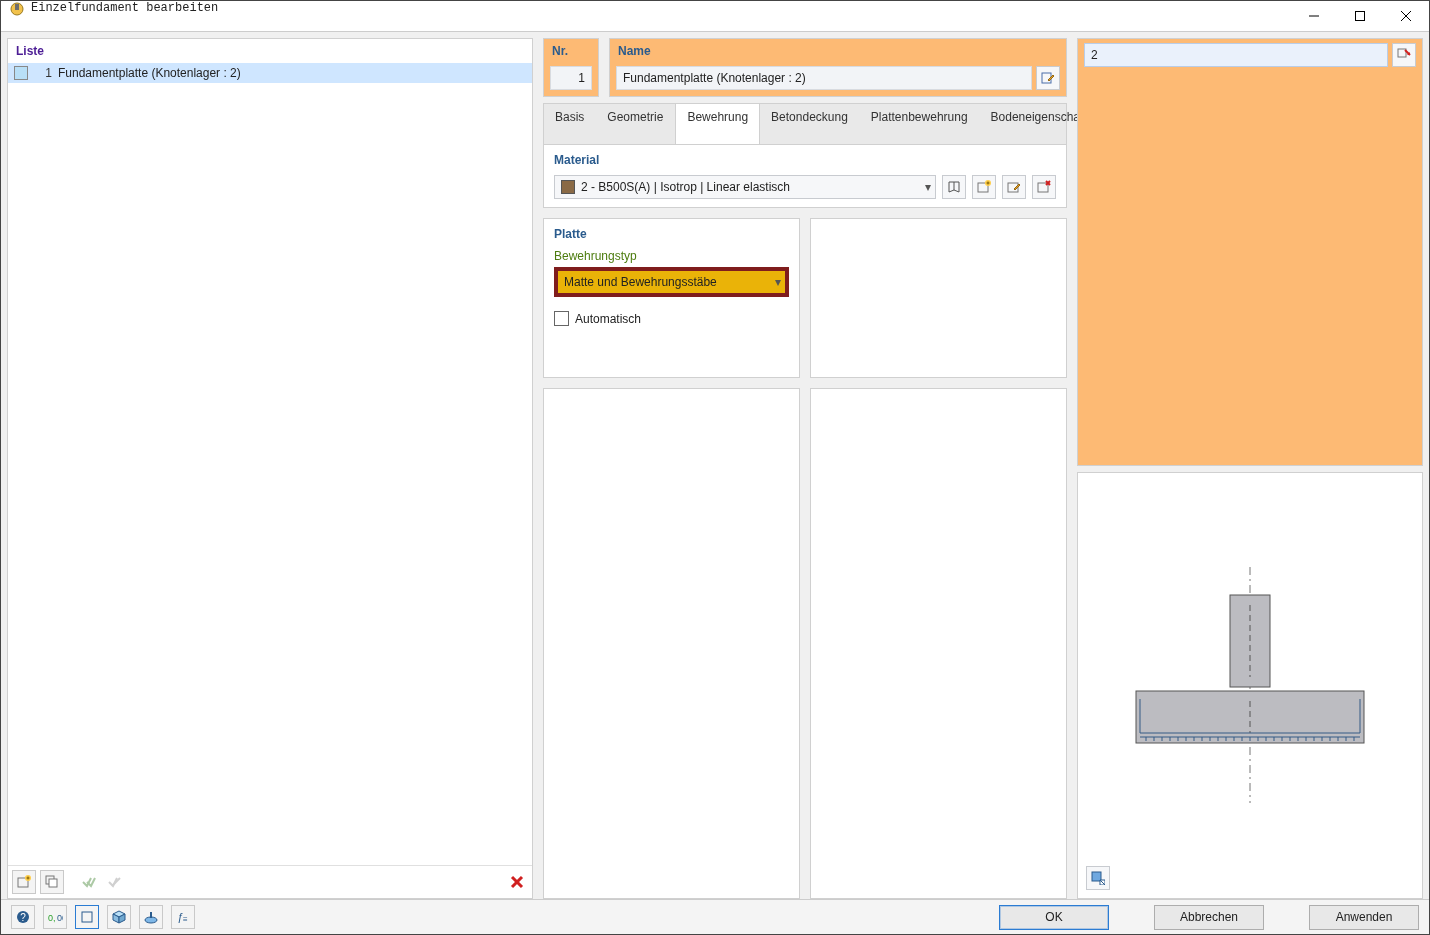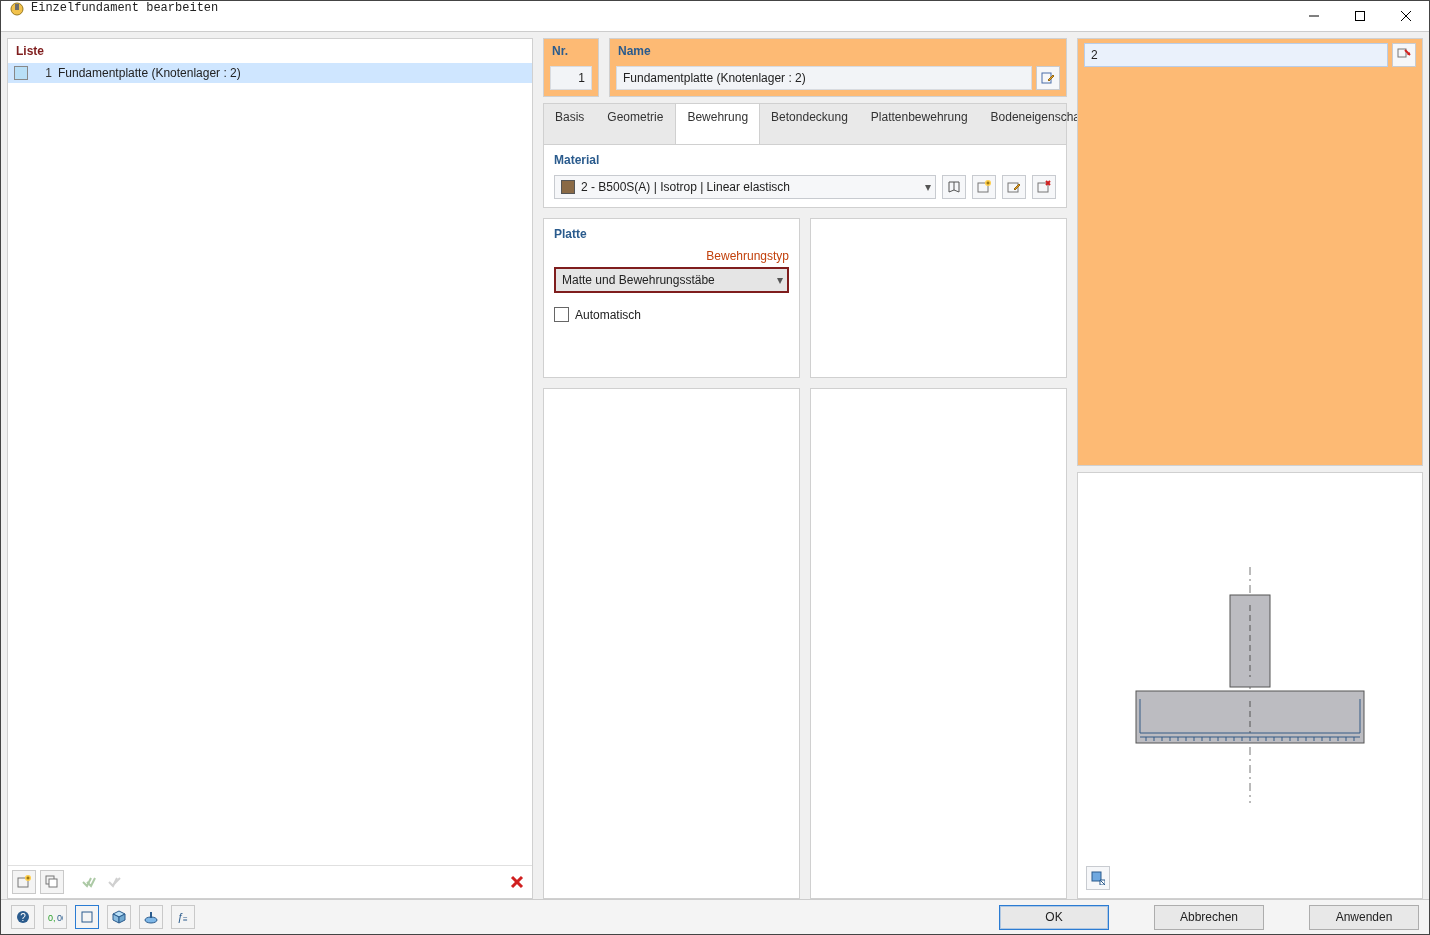--- a/index.html
+++ b/index.html
@@ -19,53 +19,53 @@
 .hdrcell{background:#fdba74;border:1px solid #d0d0d0;display:flex;flex-direction:column;}
 .hdrcell.nr{width:54px;}
 .hdrcell.name{flex:1;}
 .hdrcell.assign{flex:1;}
 .hdrlabel{color:#2a5b8d;font-weight:600;padding:5px 8px 4px 8px;}
 .hdrinput{display:flex;align-items:center;padding:4px 6px 6px 6px;gap:4px;}
 .txt{height:22px;border:1px solid #d8dbe0;background:#f2f4f7;padding:0 6px;display:flex;align-items:center;overflow:hidden;white-space:nowrap;}
 .nrval{width:42px;justify-content:flex-end;}
 .iconbtn{width:22px;height:22px;border:1px solid #c8cbd0;background:#f6f7f9;display:flex;align-items:center;justify-content:center;}
 .list{flex:1;display:flex;flex-direction:column;}
-.listhdr{color:#7f1d1d;font-weight:600;padding:5px 8px;}
+.listhdr{color:#4c1d95;font-weight:600;padding:5px 8px;}
 .listbody{flex:1;overflow:auto;}
 .listitem{display:flex;align-items:center;gap:6px;padding:3px 6px;white-space:nowrap;}
 .listitem.sel{background:#cfe6ff;}
 .sw{width:12px;height:12px;border:1px solid #888;background:#b8dff7;}
 .listnum{width:18px;text-align:right;color:#333;}
 .listbtns{display:flex;gap:4px;align-items:center;padding:4px;border-top:1px solid #e0e0e0;}
 .listbtns .spacer{flex:1;}
 .tabs{display:flex;background:#e9e9e9;border:1px solid #d0d0d0;border-bottom:none;}
 .tab{padding:6px 11px;color:#333;border-right:1px solid transparent;}
 .tab.active{background:#fff;border-bottom:1px solid #fff;margin-bottom:-1px;border-right:1px solid #d0d0d0;border-left:1px solid #d0d0d0;}
 .tabcontent{flex:1;display:flex;flex-direction:column;gap:10px;min-height:0;}
 .section{background:#fff;border:1px solid #d0d0d0;padding:8px 10px;}
 .sectitle{color:#2a5b8d;font-weight:600;margin-bottom:8px;}
 .matrow{display:flex;align-items:center;gap:6px;}
 .combo{flex:1;height:22px;border:1px solid #c8cbd0;background:#f6f7f9;display:flex;align-items:center;padding:0 6px;position:relative;}
 .combo .arrow{position:absolute;right:4px;color:#555;}
 .matsw{width:12px;height:12px;border:1px solid #555;background:#8a6a46;margin-right:6px;}
 .twocol{display:flex;gap:10px;flex:1;min-height:0;}
 .twocol > .section{flex:1;min-height:0;}
-.label{color:#c2410c;margin:4px 0 4px 0;text-align:right;}
+.label{color:#4d7c0f;margin:4px 0 4px 0;}
 .chkrow{display:flex;align-items:center;gap:6px;margin-top:14px;}
 .chk{width:13px;height:13px;border:1px solid #666;background:#fff;}
 .preview{flex:1;background:#fff;border:1px solid #d0d0d0;display:flex;align-items:center;justify-content:center;position:relative;}
 .previewbtn{position:absolute;left:8px;bottom:8px;}
 .footer{height:34px;background:#f4f4f4;border-top:1px solid #ccc;display:flex;align-items:center;padding:0 10px;gap:8px;}
 .footer .spacer{flex:1;}
 .btn{height:23px;border:1px solid #adadad;background:#e8e8e8;padding:0 16px;display:flex;align-items:center;justify-content:center;min-width:76px;margin-left:37px;}
 .btn.primary{border:1px solid #2b7cd3;box-shadow:0 0 0 1px rgba(43,124,211,.3) inset;}
 .smbtn{width:22px;height:22px;border:none;background:transparent;display:flex;align-items:center;justify-content:center;}
 .smbtn.bordered{border:1px solid #c9c9c9;background:#f4f4f4;}
 svg{display:block;}
-.bluecombo{border:2px solid #7f1d1d;background:#e5e5e5;text-align:right;}
+.bluecombo{border:4px solid #7f1d1d;background:#eab308;text-align:right;}
 </style>
 </head>
 <body>
 
 <div class="win">
   <div class="titlebar">
     <span class="ticon">
       <svg width="16" height="16">
           <circle cx="8" cy="8" r="6" fill="#f2c24b" stroke="#9a7a20"></circle>
           <rect x="6" y="3" width="4" height="6" fill="#6e6e6e"></rect>

